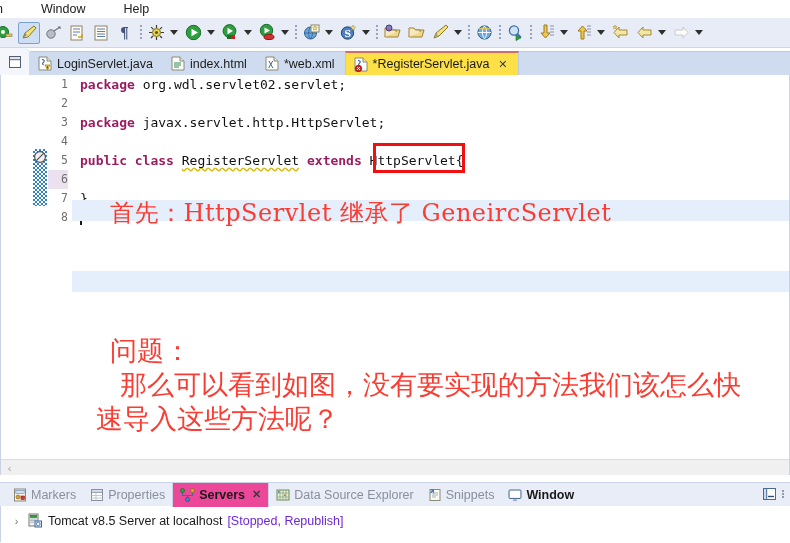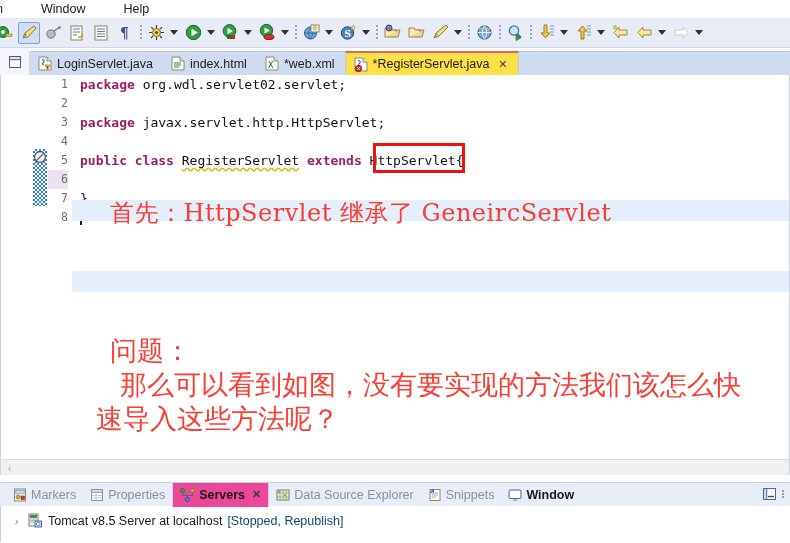--- a/index.html
+++ b/index.html
@@ -210,21 +210,21 @@
     height:36px; background:#ffffff;
     display:flex; align-items:flex-start; padding:7px 0 0 10px;
     border-left:1px solid #c9d3e4;
   }
   .tree-row{ display:flex; align-items:center; gap:5px; font-size:12.5px; }
   .tw{
     width:11px; color:#7a7a7a; font-size:11px;
     display:flex; align-items:center; justify-content:center;
   }
   .srv-name{ color:#1a1a1a; }
-  .srv-state{ color:#0c4a6e; }
+  .srv-state{ color:#6d28d9; }
 </style>
 </head>
 <body>
 
 <div id="menubar">
   <div class="menu-item clipped">n</div>
   <div class="menu-item">Window</div>
   <div class="menu-item">Help</div>
 </div>
 

